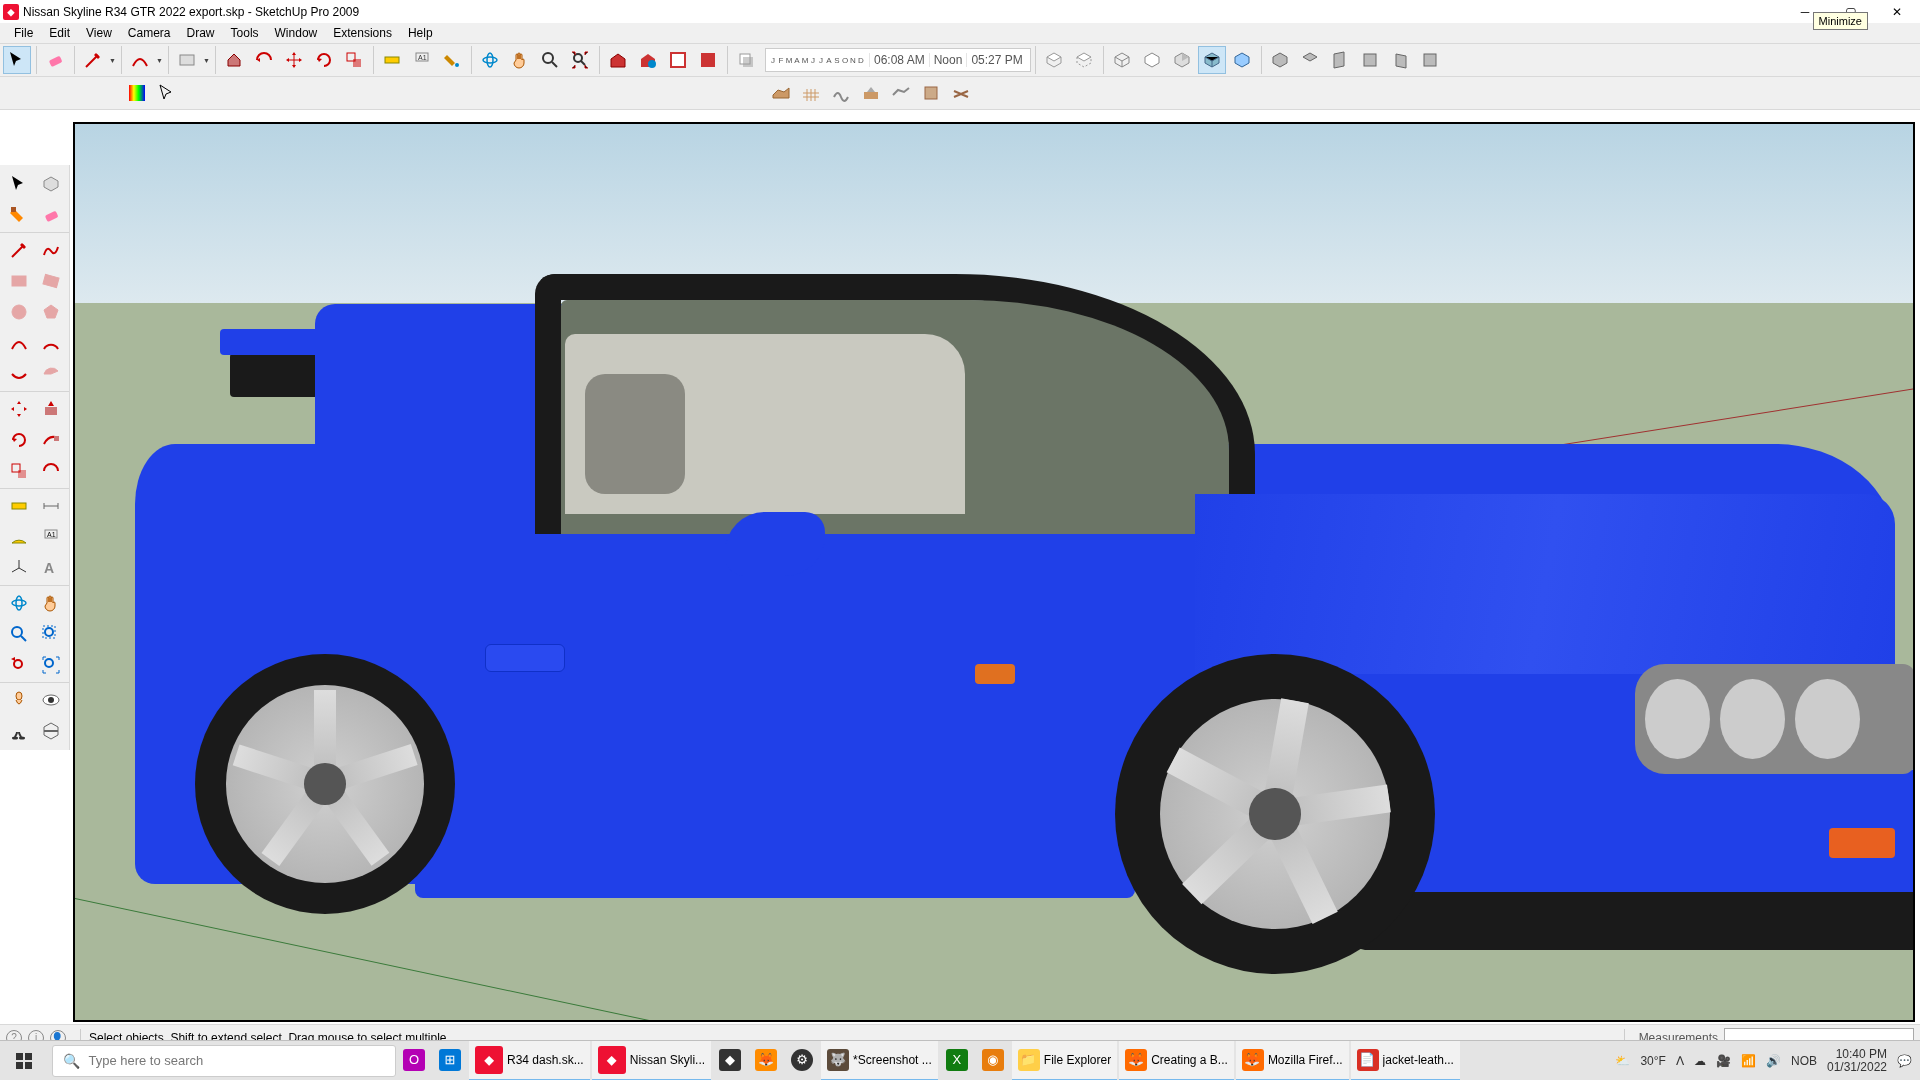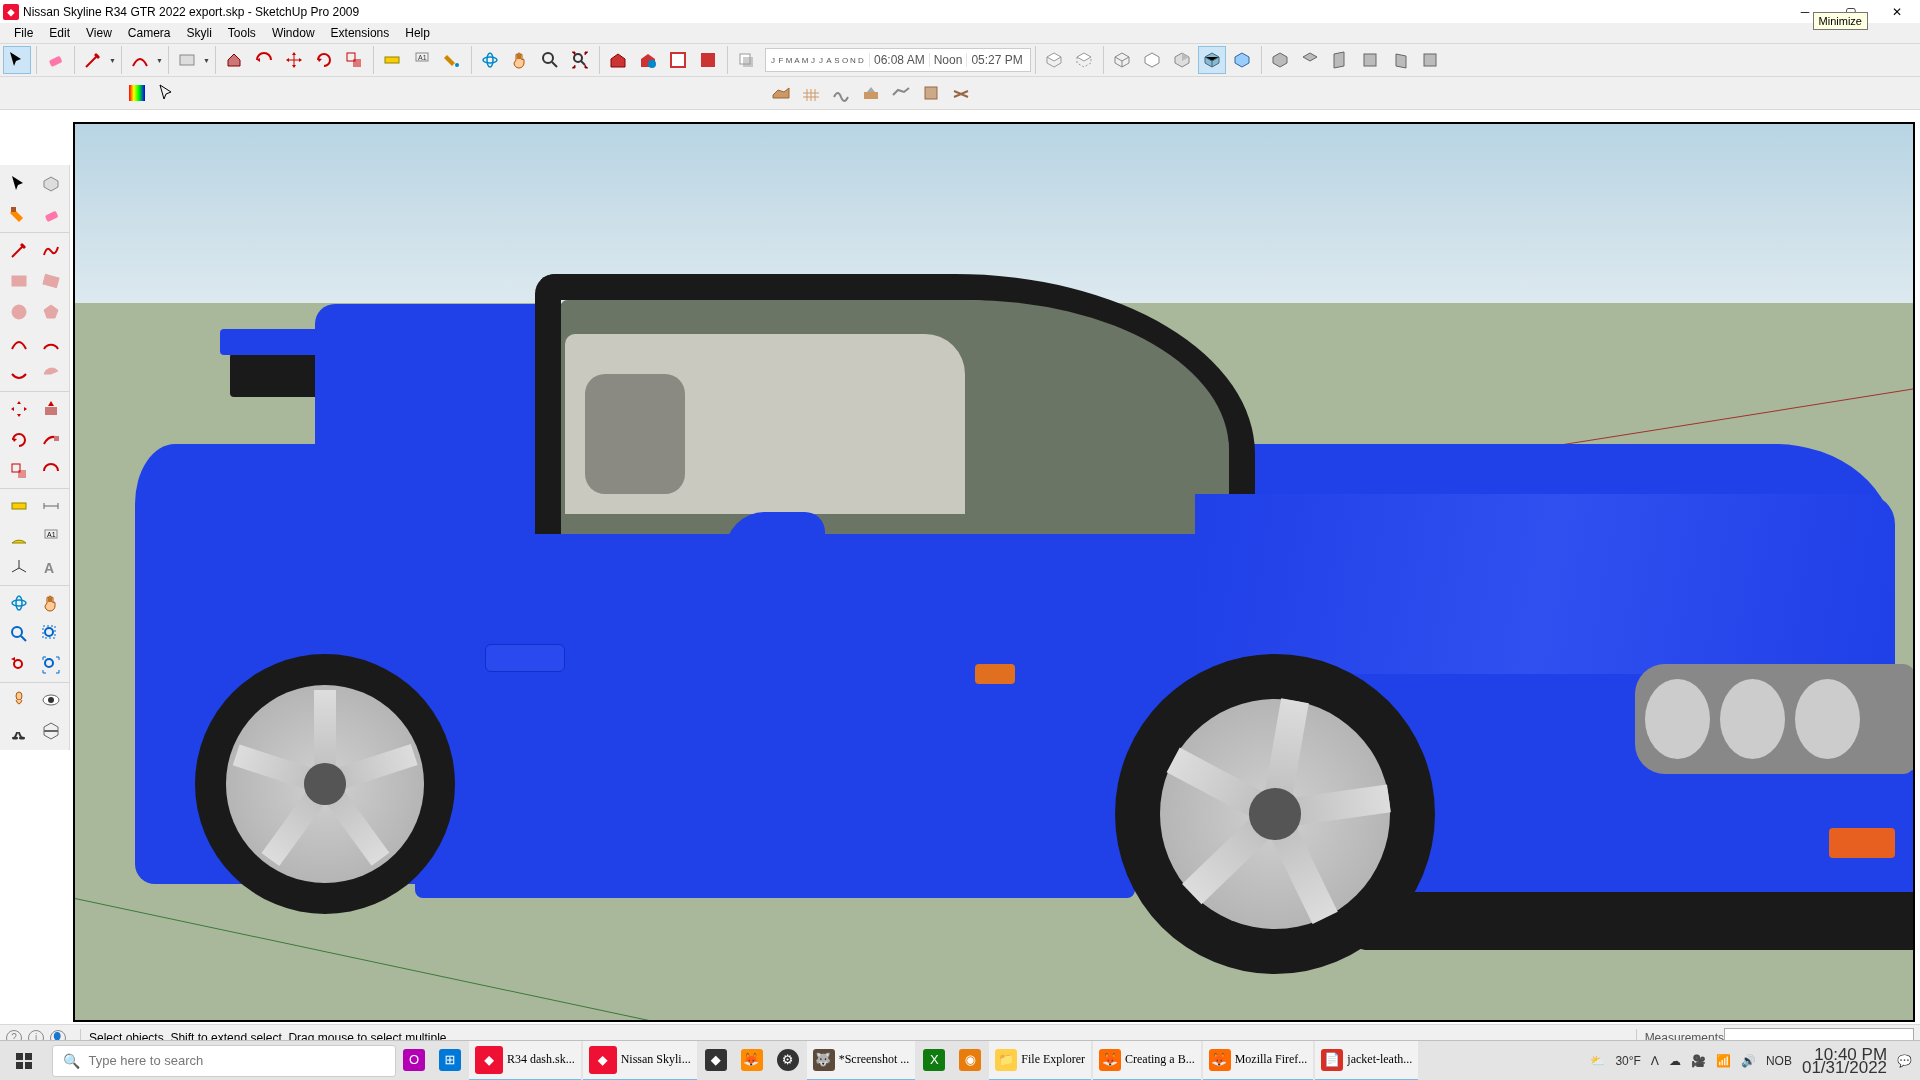--- a/index.html
+++ b/index.html
@@ -76,37 +76,37 @@
 .spokes { position:absolute; inset:14%; }
 .spoke { position:absolute; left:44%; top:0; width:12%; height:50%; background:linear-gradient(#ddd,#bbb); transform-origin:50% 100%; }
 .centercap { position:absolute; left:42%; top:42%; width:16%; height:16%; background:#555; border-radius:50%; }
 .wheel.rear .hub { inset:12%; }
 .sideskirt { position:absolute; left:280px; top:590px; width:720px; height:34px; background:#2040e8; border-radius:0 0 8px 8px; }
 
 
 .statusbar { position:absolute; left:0; right:0; bottom:30px; height:26px; background:#f0f0f0; border-top:1px solid #d9d9d9; display:flex; align-items:center; padding:0 6px; font-size:12px; }
 .statusbar .sicon { width:16px; height:16px; border:1.5px solid #888; border-radius:50%; margin-right:6px; display:flex; align-items:center; justify-content:center; font-size:10px; color:#888; }
 .statusbar .splitter-bar { width:1px; height:18px; background:#ccc; margin:0 8px; }
-.measurements { margin-left:auto; display:flex; align-items:center; gap:0; }
+.measurements { margin-left:auto; display:flex; align-items:center; gap:6px; }
 .measurements .mlabel { color:#555; }
 .measurements .mbox { width:190px; height:20px; border:1px solid #aaa; background:#fff; }
 
 
 .taskbar { position:absolute; left:0; right:0; bottom:0; height:40px; background:#e4e4e4; border-top:1px solid #bfbfbf; display:flex; align-items:center; }
 .startbtn { width:48px; height:40px; display:flex; align-items:center; justify-content:center; }
 .wingrid { width:16px; height:16px; display:grid; grid-template:1fr 1fr/1fr 1fr; gap:2px; }
 .wingrid div { background:#333; }
 .searchbox { width:344px; height:32px; background:#fff; border:1px solid #ccc; border-radius:3px; margin-left:4px; display:flex; align-items:center; padding:0 10px; color:#777; font-size:13px; gap:8px; }
 .searchbox .sicon { font-size:14px; color:#333; }
 .taskitem { height:40px; padding:0 6px; display:flex; align-items:center; gap:4px; margin:0 1px; font-size:12px; max-width:156px; border-bottom:2px solid transparent; }
 .taskitem.running { background:#f2f2f2; border-bottom-color:#76b9ed; }
 .taskitem .ticon { width:22px; height:22px; border-radius:3px; display:flex; align-items:center; justify-content:center; font-size:13px; color:#fff; flex-shrink:0; }
-.taskitem .tlabel { white-space:nowrap; overflow:hidden; text-overflow:ellipsis;font-family:Liberation Serif, serif; }
+.taskitem .tlabel { white-space:nowrap; overflow:hidden; text-overflow:ellipsis; }
 .systray { margin-left:auto; display:flex; align-items:center; gap:10px; padding:0 8px; font-size:12px; color:#333; }
-.clock { text-align:right; font-size:17px; line-height:13px; }
+.clock { text-align:right; font-size:12px; line-height:13px; }
 .w-ico { width:28px; height:28px; background:#e13; border-radius:3px; display:flex; align-items:center; justify-content:center; color:#fff; font-size:12px; font-weight:bold; flex-shrink:0; }
 </style>
 </head>
 <body>
 
 <div class="titlebar">
   <div class="appicon">◆</div>
   <span class="title">
     <span>Nissan Skyline R34 GTR 2022 export.skp</span> - <span>SketchUp Pro 2009</span>
   </span>
@@ -116,21 +116,21 @@
     <div class="close">✕</div>
   </div>
 </div>
 <div class="tooltip">Minimize</div>
 
 <div class="menubar">
   <span>File</span>
   <span>Edit</span>
   <span>View</span>
   <span>Camera</span>
-  <span>Skyli</span>
+  <span>Draw</span>
   <span>Tools</span>
   <span>Window</span>
   <span>Extensions</span>
   <span>Help</span>
 </div>
 
 <div class="toolrow">
   <div class="tgroup">
     <div class="tbtn sel">
         <svg viewBox="0 0 20 20">

